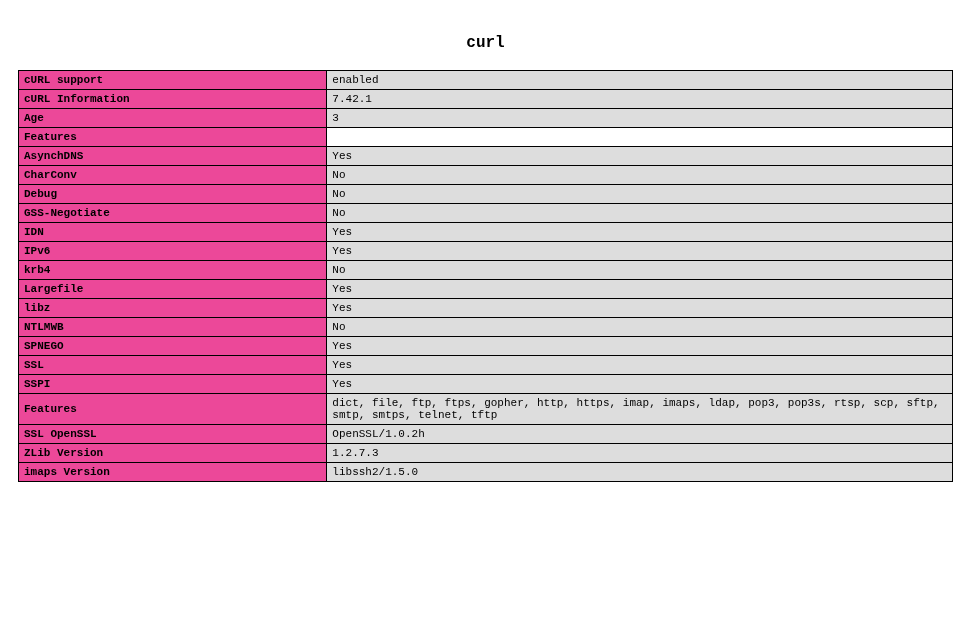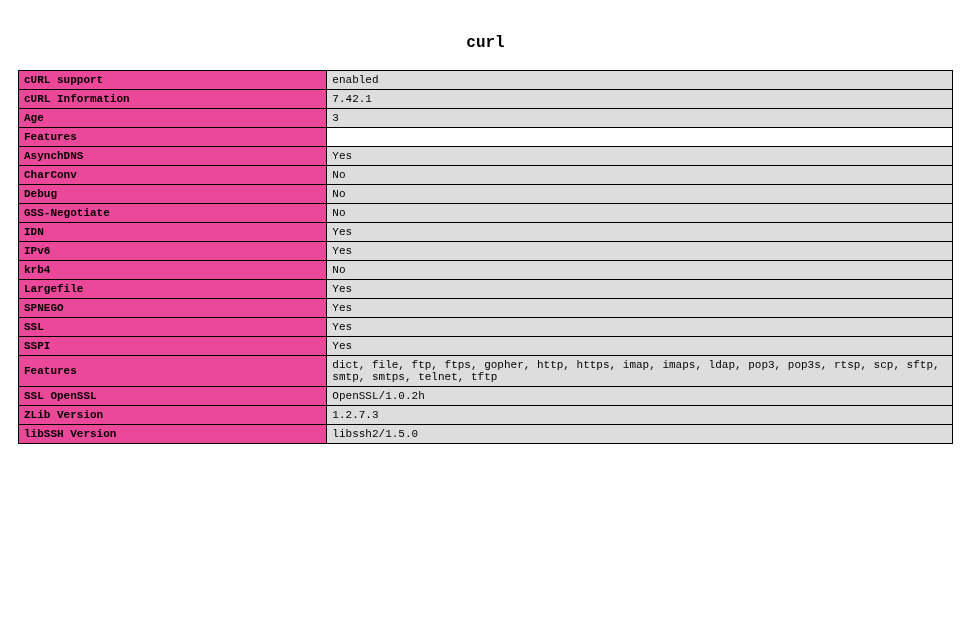--- a/index.html
+++ b/index.html
@@ -92,20 +92,28 @@
       </tr>
       <tr>
         <td class="label-cell">krb4</td>
         <td class="value-cell">No</td>
       </tr>
       <tr>
         <td class="label-cell">Largefile</td>
         <td class="value-cell">Yes</td>
       </tr>
       <tr>
+        <td class="label-cell">libz</td>
+        <td class="value-cell">Yes</td>
+      </tr>
+      <tr>
+        <td class="label-cell">NTLMWB</td>
+        <td class="value-cell">No</td>
+      </tr>
+      <tr>
         <td class="label-cell">SPNEGO</td>
         <td class="value-cell">Yes</td>
       </tr>
       <tr>
         <td class="label-cell">SSL</td>
         <td class="value-cell">Yes</td>
       </tr>
       <tr>
         <td class="label-cell">SSPI</td>
         <td class="value-cell">Yes</td>
@@ -116,17 +124,17 @@
       </tr>
       <tr>
         <td class="label-cell">SSL OpenSSL</td>
         <td class="value-cell">OpenSSL/1.0.2h</td>
       </tr>
       <tr>
         <td class="label-cell">ZLib Version</td>
         <td class="value-cell">1.2.7.3</td>
       </tr>
       <tr>
-        <td class="label-cell">libSSH Version</td>
+        <td class="label-cell">imaps Version</td>
         <td class="value-cell">libssh2/1.5.0</td>
       </tr>
     </tbody>
 </table>
 
 </body></html>

